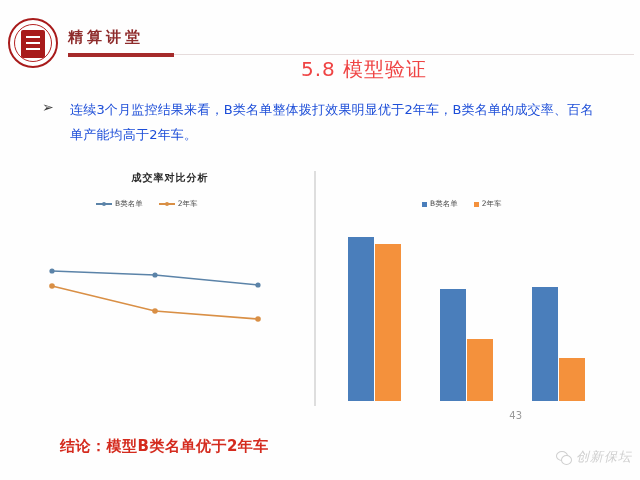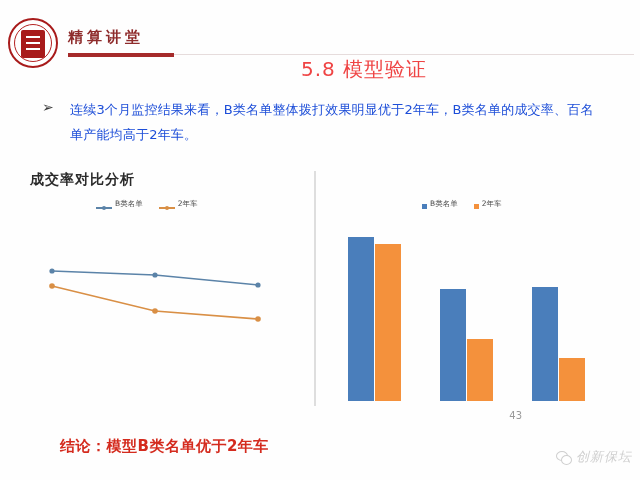--- a/index.html
+++ b/index.html
@@ -84,30 +84,30 @@
   #charts{
     position:absolute;left:0;top:165px;width:640px;height:245px;
   }
   #chart-divider{
     position:absolute;left:314px;top:6px;width:2px;height:235px;
     background:#dedede;
   }
 
   .chart-title{
     position:absolute;
-    font-size:14px;font-weight:bold;color:#2b2b2b;
+    font-size:10px;font-weight:bold;color:#2b2b2b;
     letter-spacing:1px;
-    text-align:left;
+    text-align:center;
   }
   .legend{
     position:absolute;
     display:flex;align-items:center;gap:16px;
     font-size:7.5px;color:#4a4a4a;
   }
-  .legend .item{display:flex;align-items:flex-end;gap:3px;}
+  .legend .item{display:flex;align-items:center;gap:3px;}
   .legend .swatch-line{
     width:16px;height:2px;position:relative;
   }
   .legend .swatch-line:after{
     content:"";position:absolute;left:6px;top:-1.5px;
     width:4px;height:4px;border-radius:50%;background:inherit;
   }
   .legend .swatch-sq{width:5px;height:5px;}
 
   

